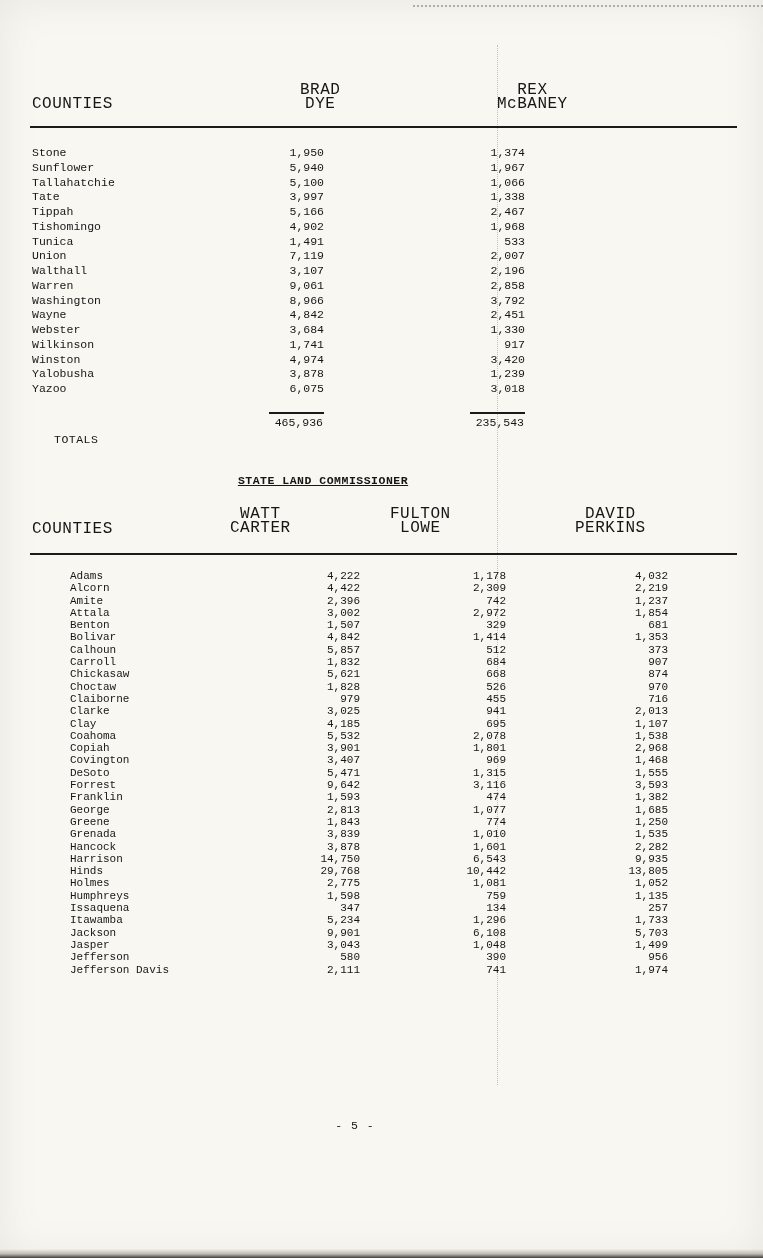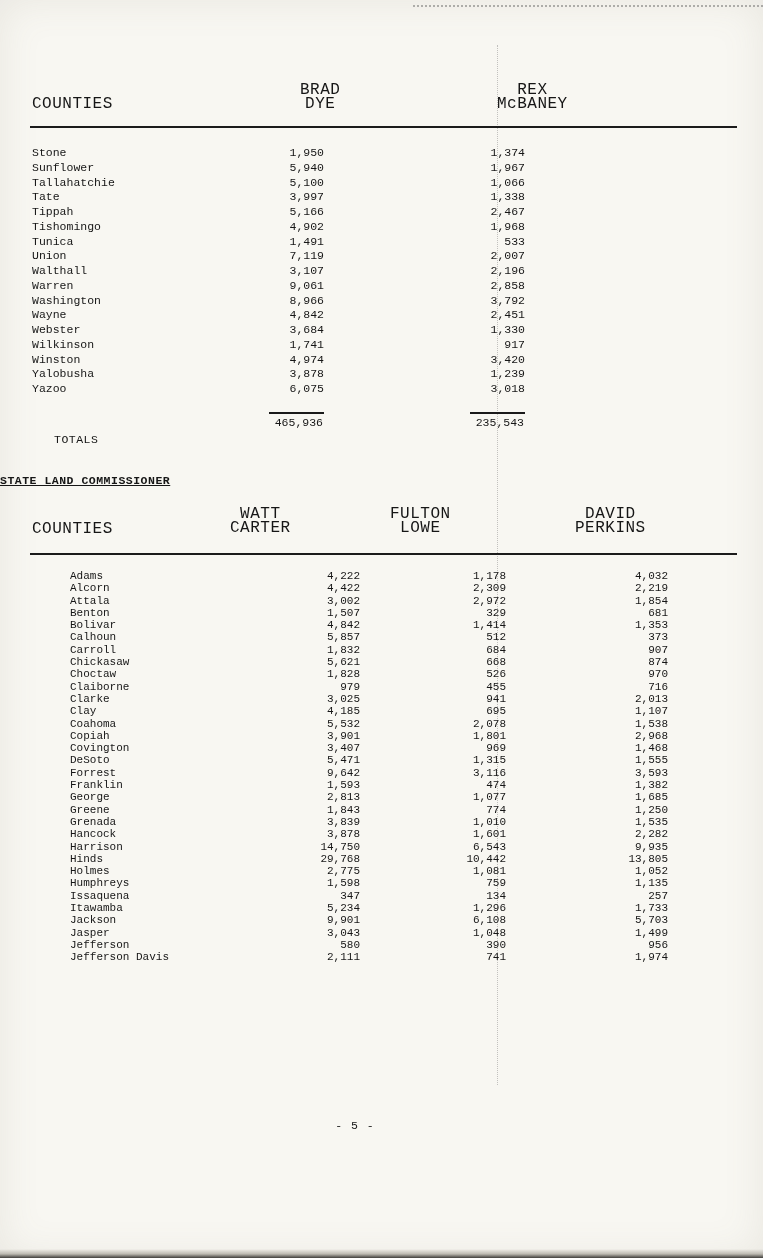--- a/index.html
+++ b/index.html
@@ -40,21 +40,21 @@
     position:absolute; left:32px; top:412px; font-size:11.5px; line-height:15px;
   }
   .totals-row .county { padding-left:22px; letter-spacing:0.5px;margin-top:20px; }
   .totals-row .num {
     justify-self:end;
     border-top:2px solid #1a1a1a;
     padding:1px 1px 0 6px;
   }
   .section-title {
     position:absolute; top:474px; left:0; width:646px;
-    font-size:11.5px; font-weight:bold;
+    text-align:center; font-size:11.5px; font-weight:bold;
     letter-spacing:0.5px; text-decoration:underline;
   }
   .t2-counties { left:32px; top:522px; }
   .t2-watt     { left:230px; top:507px; }
   .t2-fulton   { left:390px; top:507px; }
   .t2-david    { left:555px; top:507px;margin-left:20px; }
   .page-number {
     position:absolute; top:1119px; left:0; width:710px;
     text-align:center; font-size:11.5px; letter-spacing:1px;
   }
@@ -190,20 +190,26 @@
         <span class="cell num">1,178</span>
         <span class="cell num">4,032</span>
       </div>
       <div class="trow grid2">
         <span class="cell county">Alcorn</span>
         <span class="cell num">4,422</span>
         <span class="cell num">2,309</span>
         <span class="cell num">2,219</span>
       </div>
       <div class="trow grid2">
+        <span class="cell county">Amite</span>
+        <span class="cell num">2,396</span>
+        <span class="cell num">742</span>
+        <span class="cell num">1,237</span>
+      </div>
+      <div class="trow grid2">
         <span class="cell county">Attala</span>
         <span class="cell num">3,002</span>
         <span class="cell num">2,972</span>
         <span class="cell num">1,854</span>
       </div>
       <div class="trow grid2">
         <span class="cell county">Benton</span>
         <span class="cell num">1,507</span>
         <span class="cell num">329</span>
         <span class="cell num">681</span>

